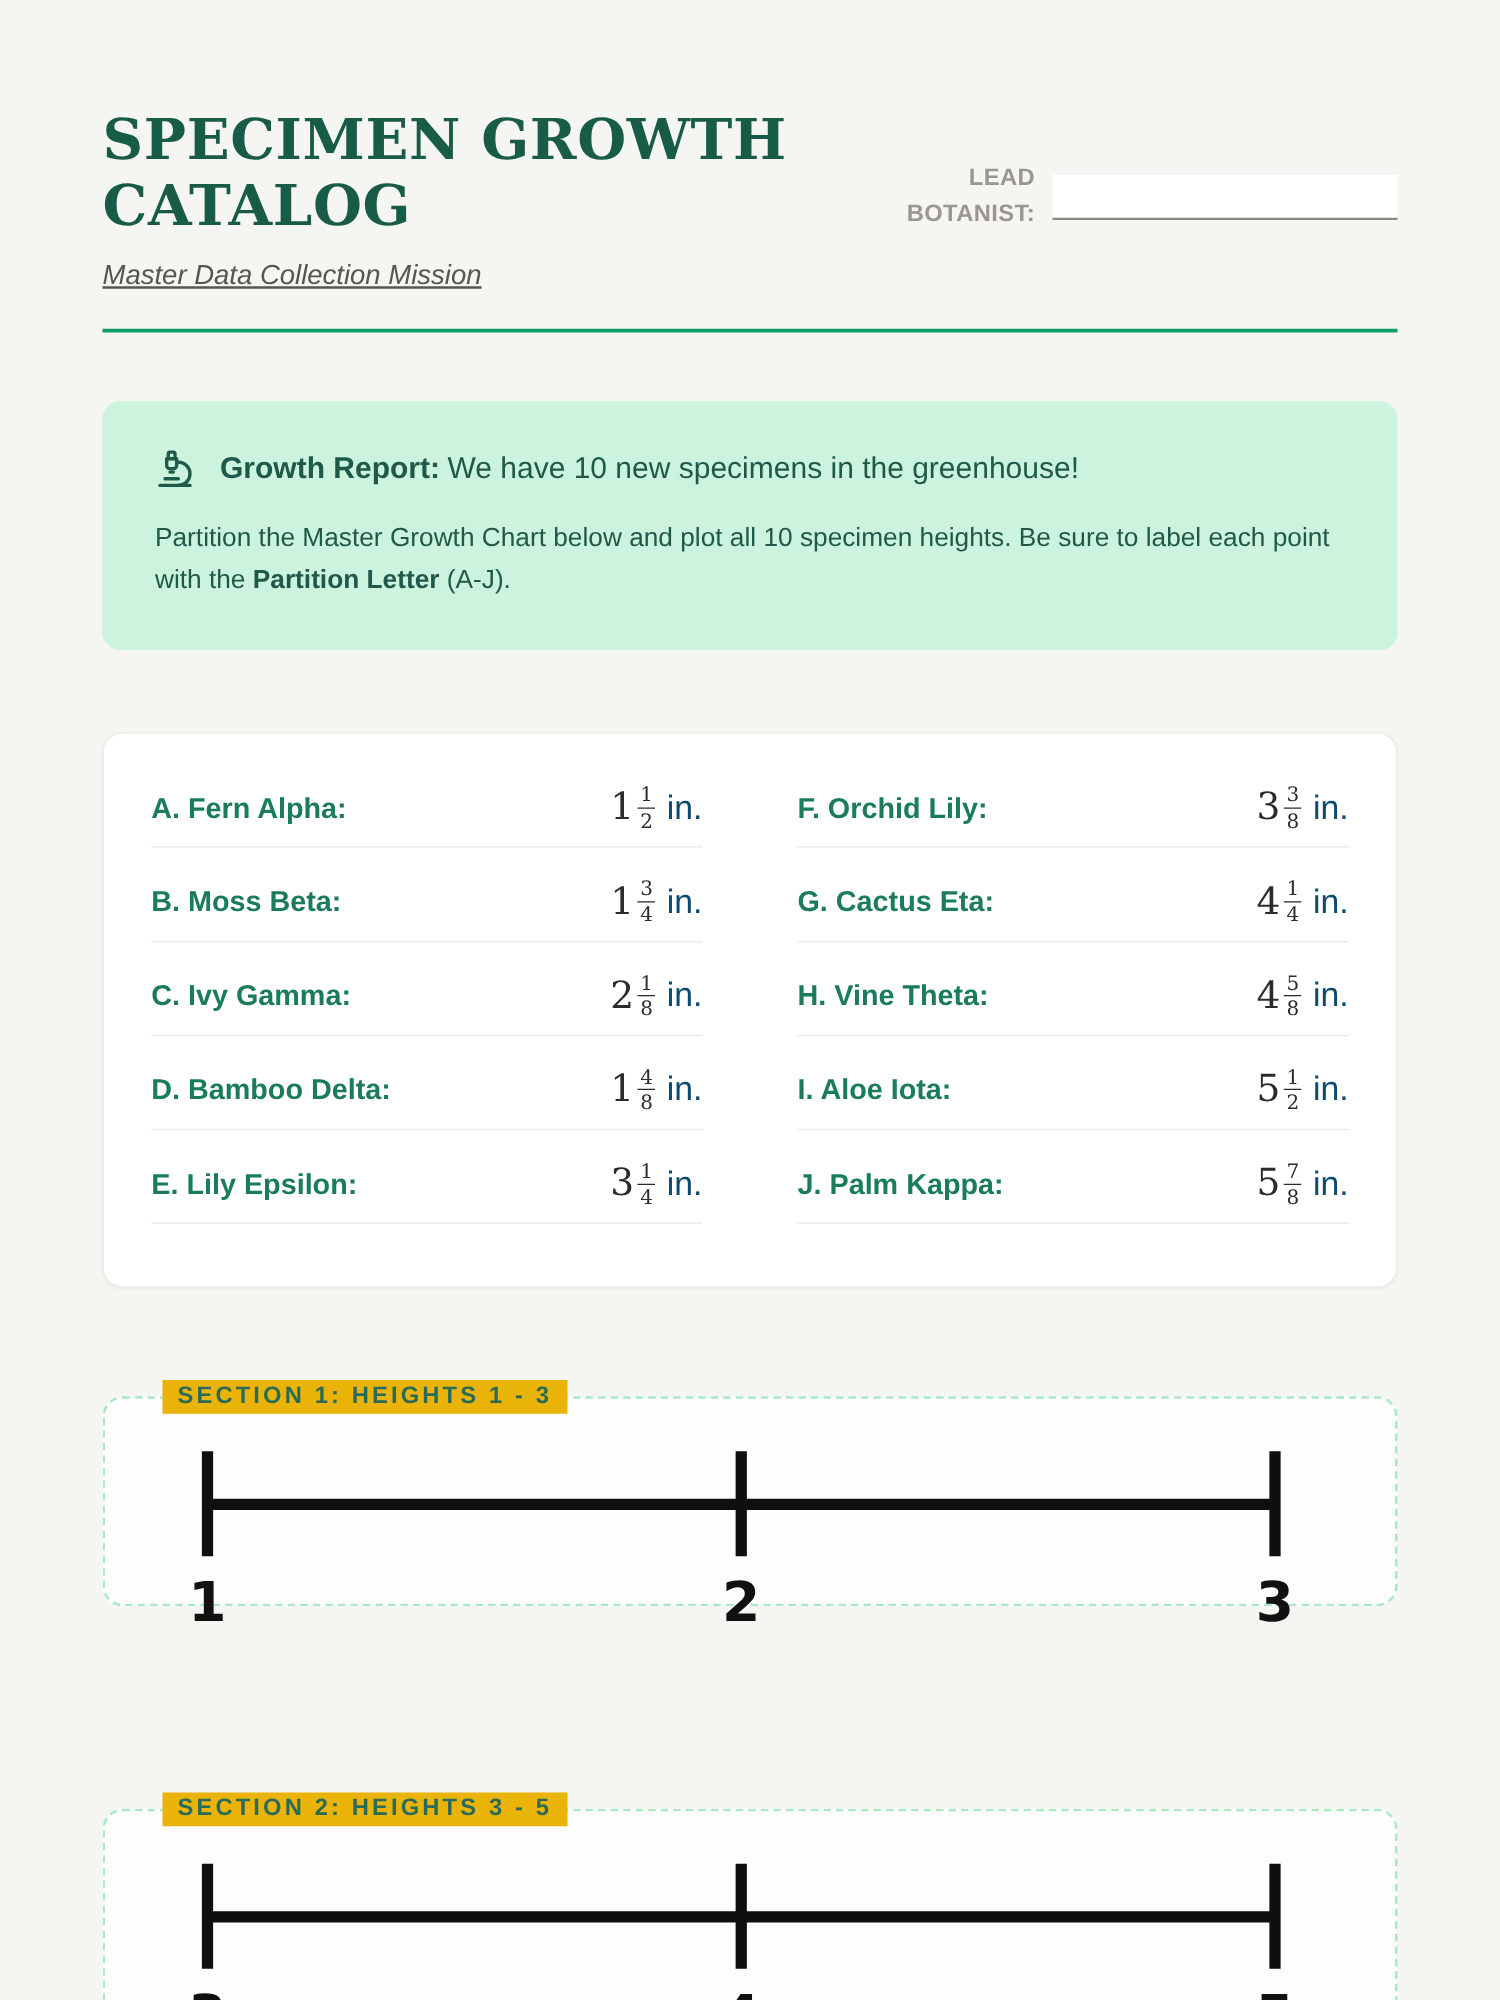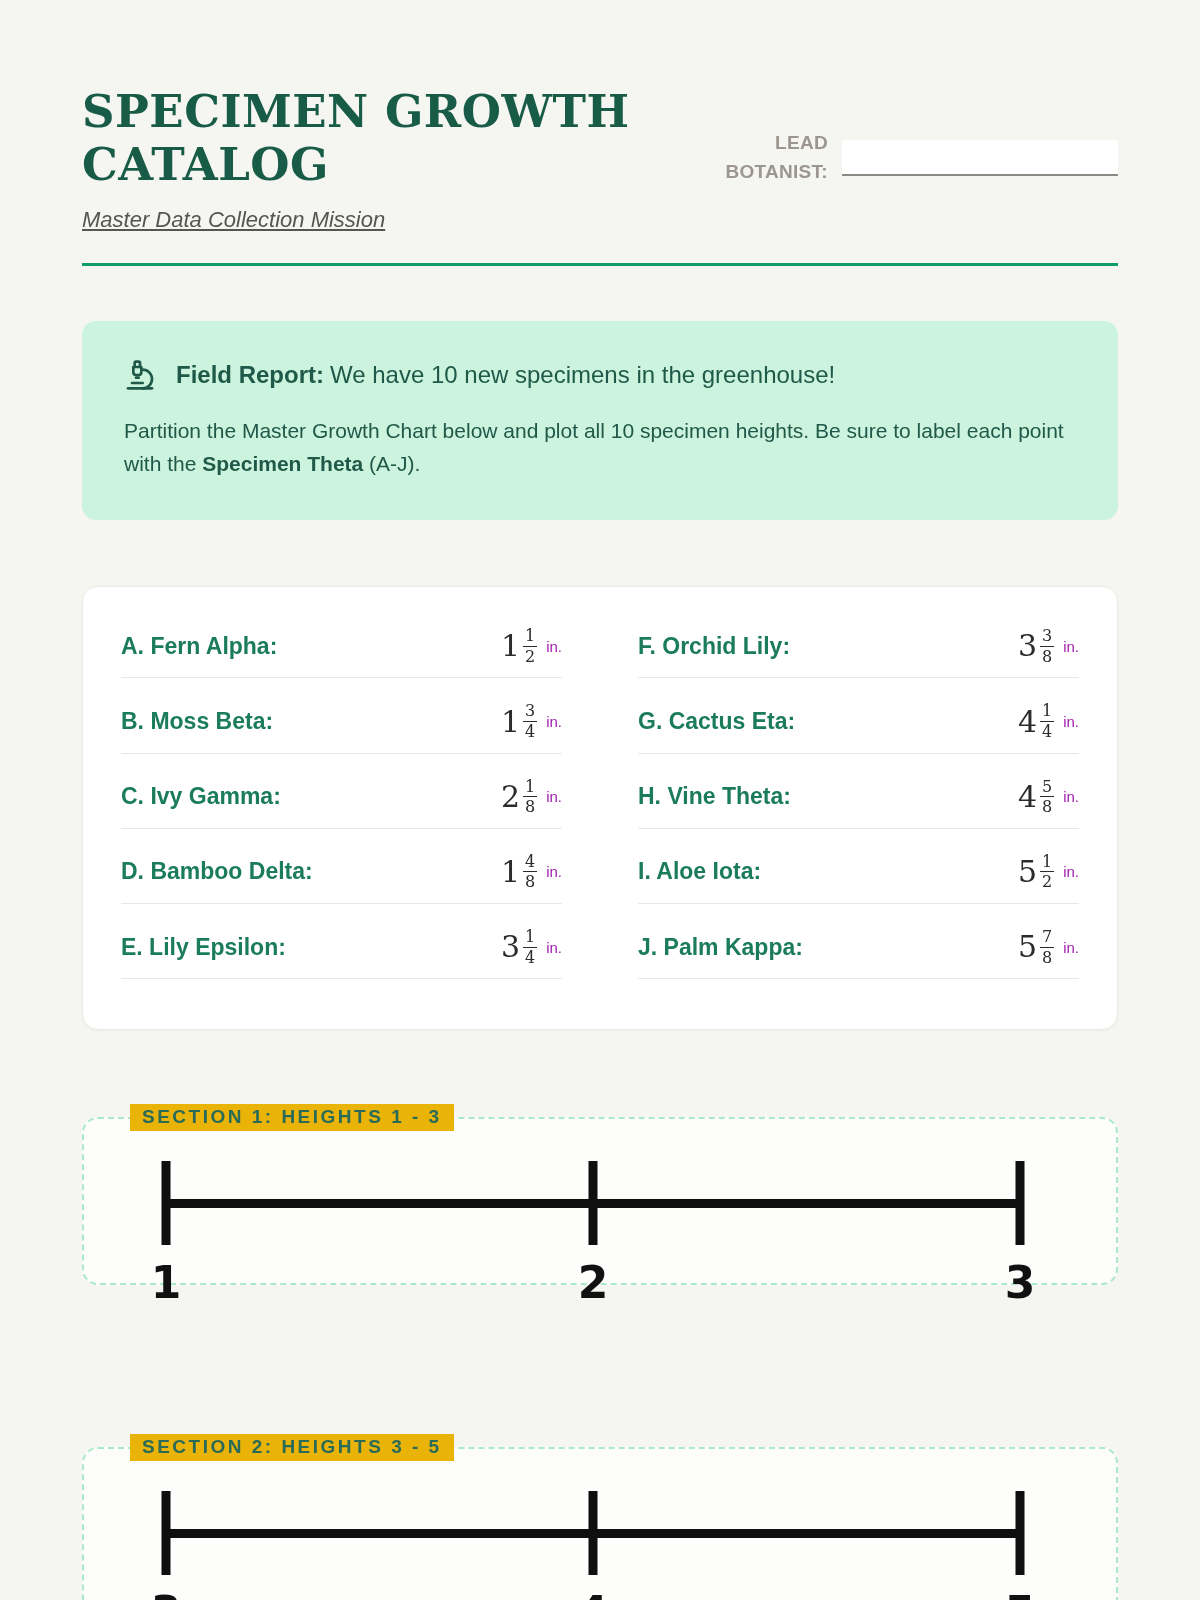--- a/index.html
+++ b/index.html
@@ -112,21 +112,21 @@
     text-align: center;
     font-family: "DejaVu Serif", serif;
     font-size: 16px;
     line-height: 1.1;
     color: #2b2b2b;
     margin-left: 3px;
     vertical-align: middle;
   }
   .frac .num { display: block; border-bottom: 1.5px solid #2b2b2b; padding: 0 2px 1px 2px; }
   .frac .den { display: block; padding-top: 1px; }
-  .spec-value .unit { font-size: 15px; color: #a21caf; margin-left: 9px; }
+  .spec-value .unit { font-size: 27px; color: #0c4a6e; margin-left: 9px; }
 
   
   .section { position: relative; }
   .section-1 { margin-top: 87px; }
   .section-2 { margin-top: 162px; }
   .section-label {
     position: absolute;
     top: -13px;
     left: 48px;
     background: #eab308;
@@ -188,23 +188,23 @@
       <span class="icon">
         <svg viewBox="0 0 24 24" width="32" height="32" fill="none" stroke="#1e5949" stroke-width="2" stroke-linecap="round" stroke-linejoin="round">
           <path d="M6 18h8"></path>
             <path d="M3 22h18"></path>
             <path d="M14 22a7 7 0 1 0 0-14h-1"></path>
           <path d="M9 14h2"></path>
             <path d="M9 12a2 2 0 0 1-2-2V6h6v4a2 2 0 0 1-2 2Z"></path>
           <path d="M12 6V3a1 1 0 0 0-1-1H9a1 1 0 0 0-1 1v3"></path>
         </svg>
       </span>
-      <span class="callout-heading-text"><b>Field Report:</b><span>We have 10 new specimens in the greenhouse!</span></span>
-    </div>
-    <p class="callout-body"><span>Partition the Master Growth Chart below and plot all 10 specimen heights. Be sure to label each point with the </span><b>Specimen Theta</b><span> (A-J).</span></p>
+      <span class="callout-heading-text"><b>Growth Report:</b><span>We have 10 new specimens in the greenhouse!</span></span>
+    </div>
+    <p class="callout-body"><span>Partition the Master Growth Chart below and plot all 10 specimen heights. Be sure to label each point with the </span><b>Partition Letter</b><span> (A-J).</span></p>
   </div>
 
   <div class="card">
     <div class="card-col">
       <div class="cell">
         <span class="spec-label">A. Fern Alpha:</span>
         <span class="spec-value">
             <span class="whole">1</span>
             <span class="frac">
               <span class="num">1</span>

